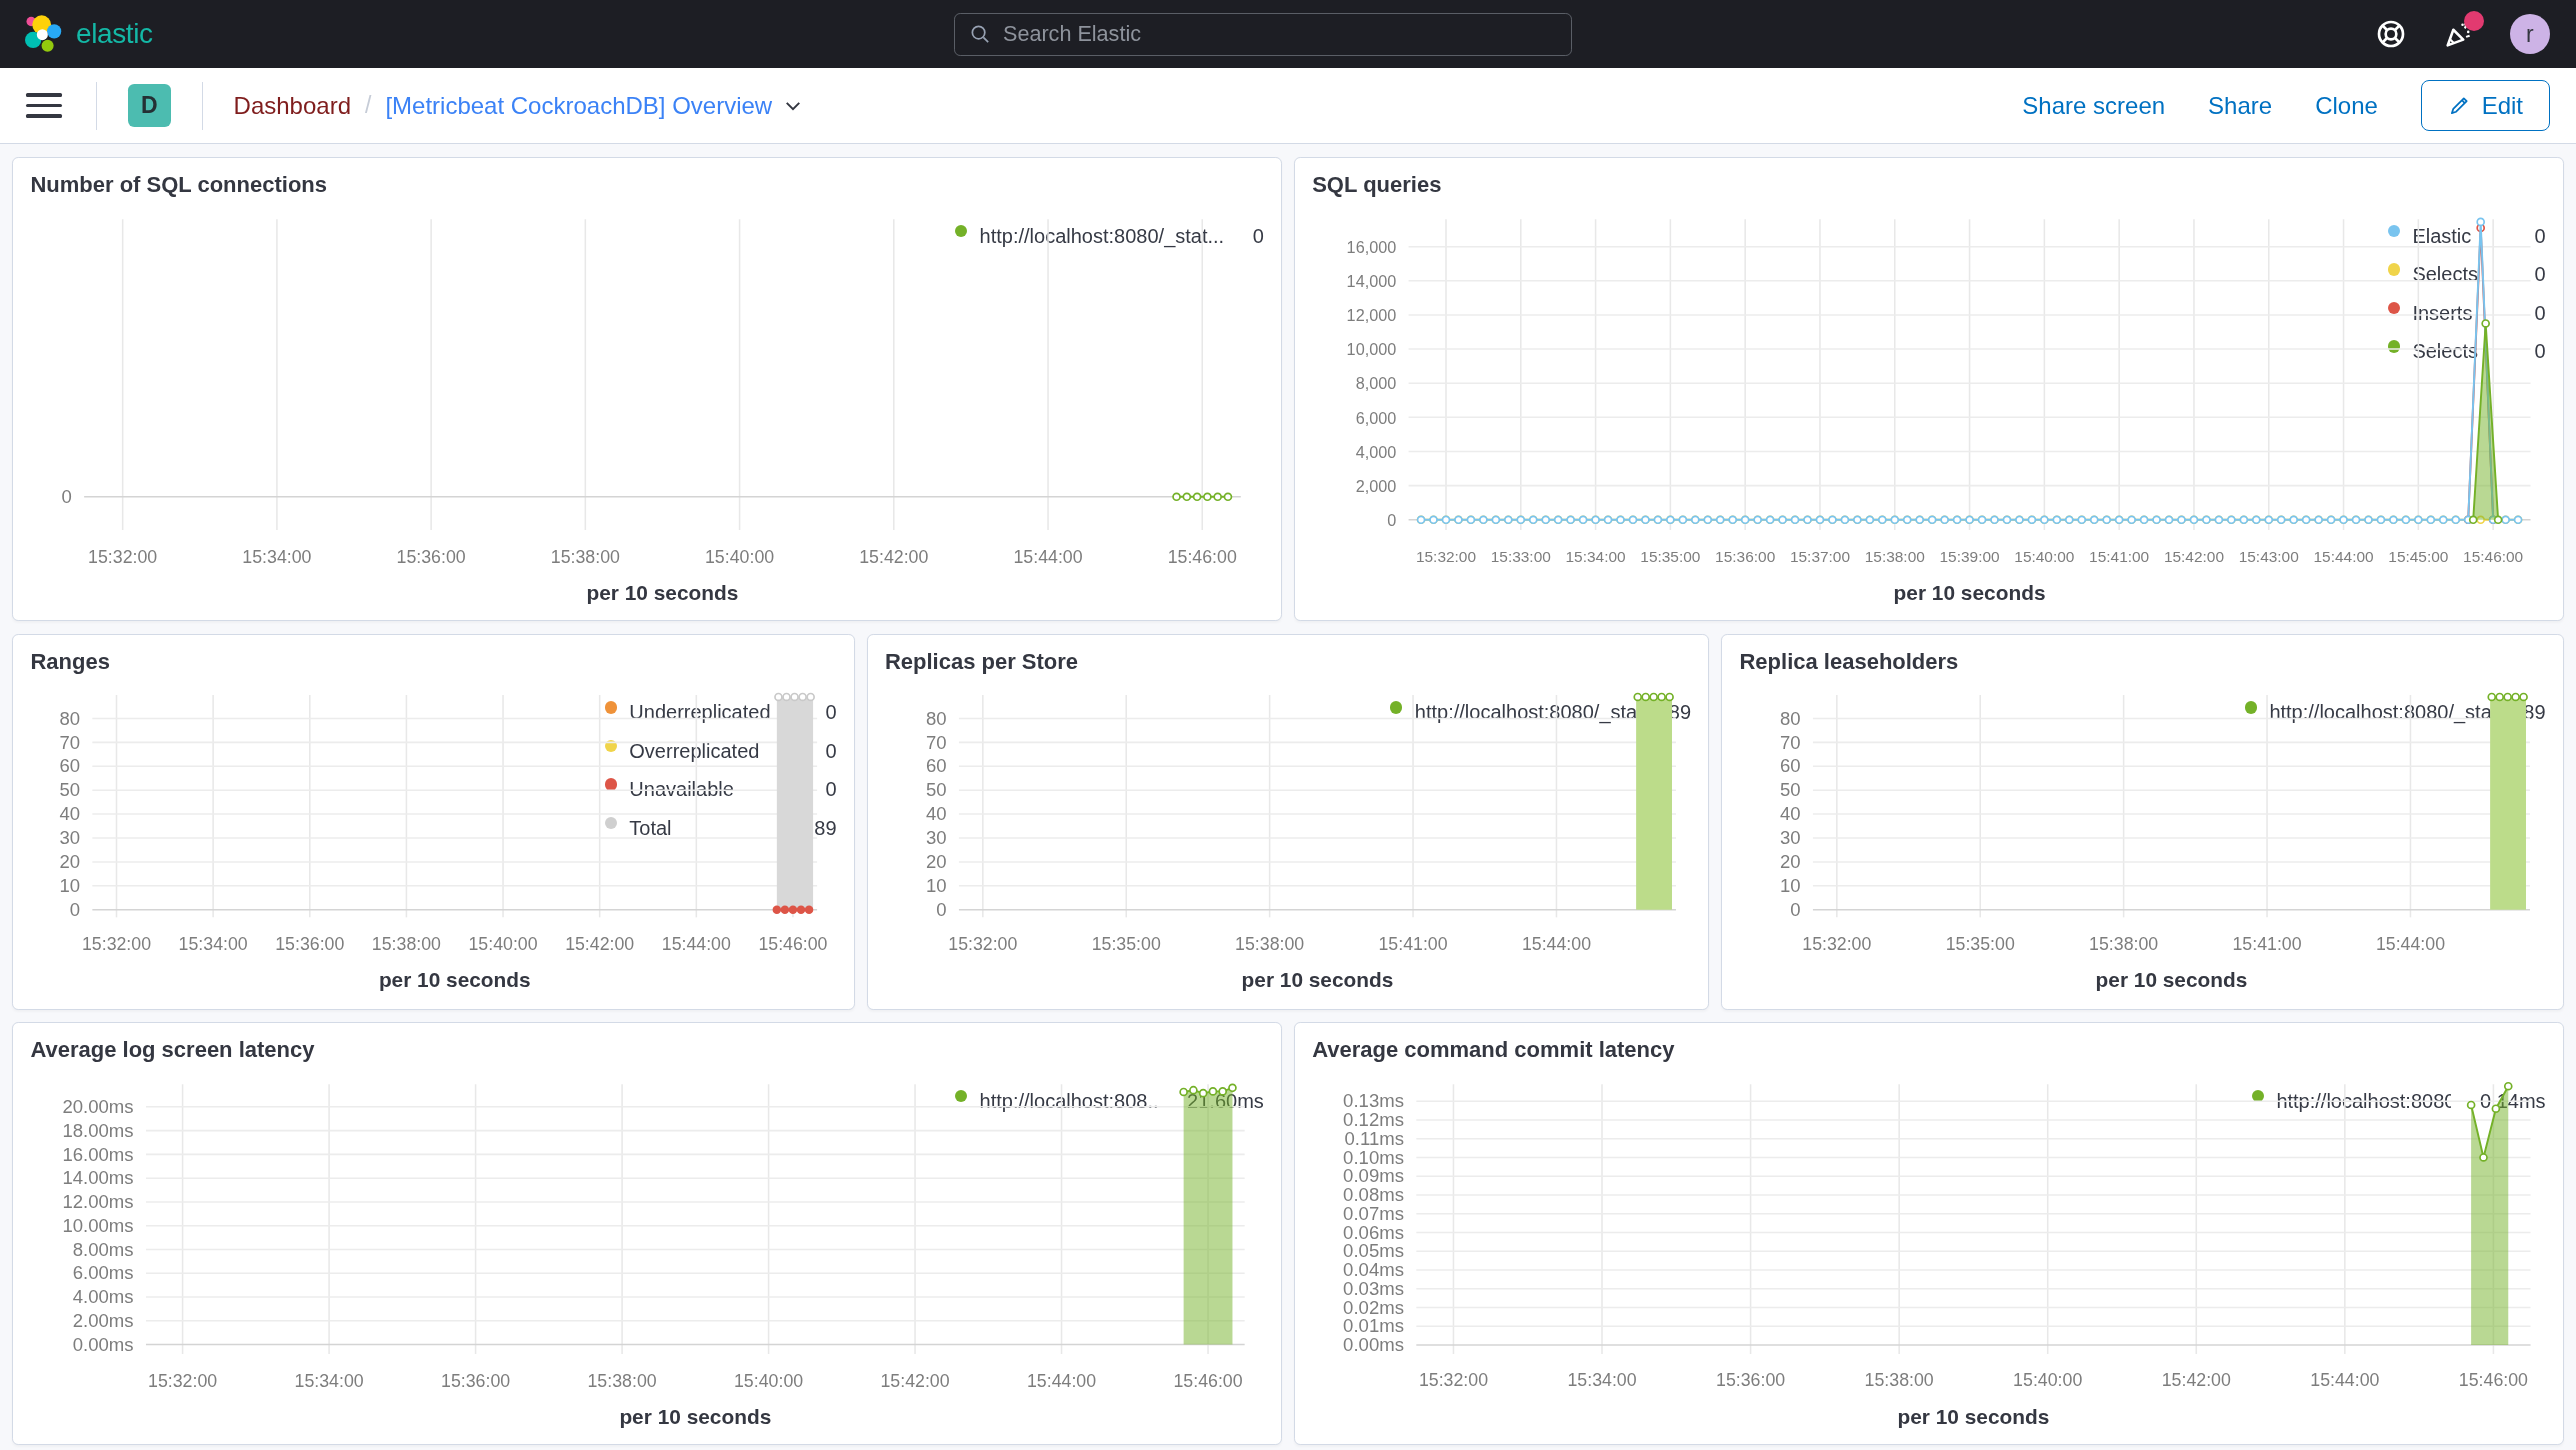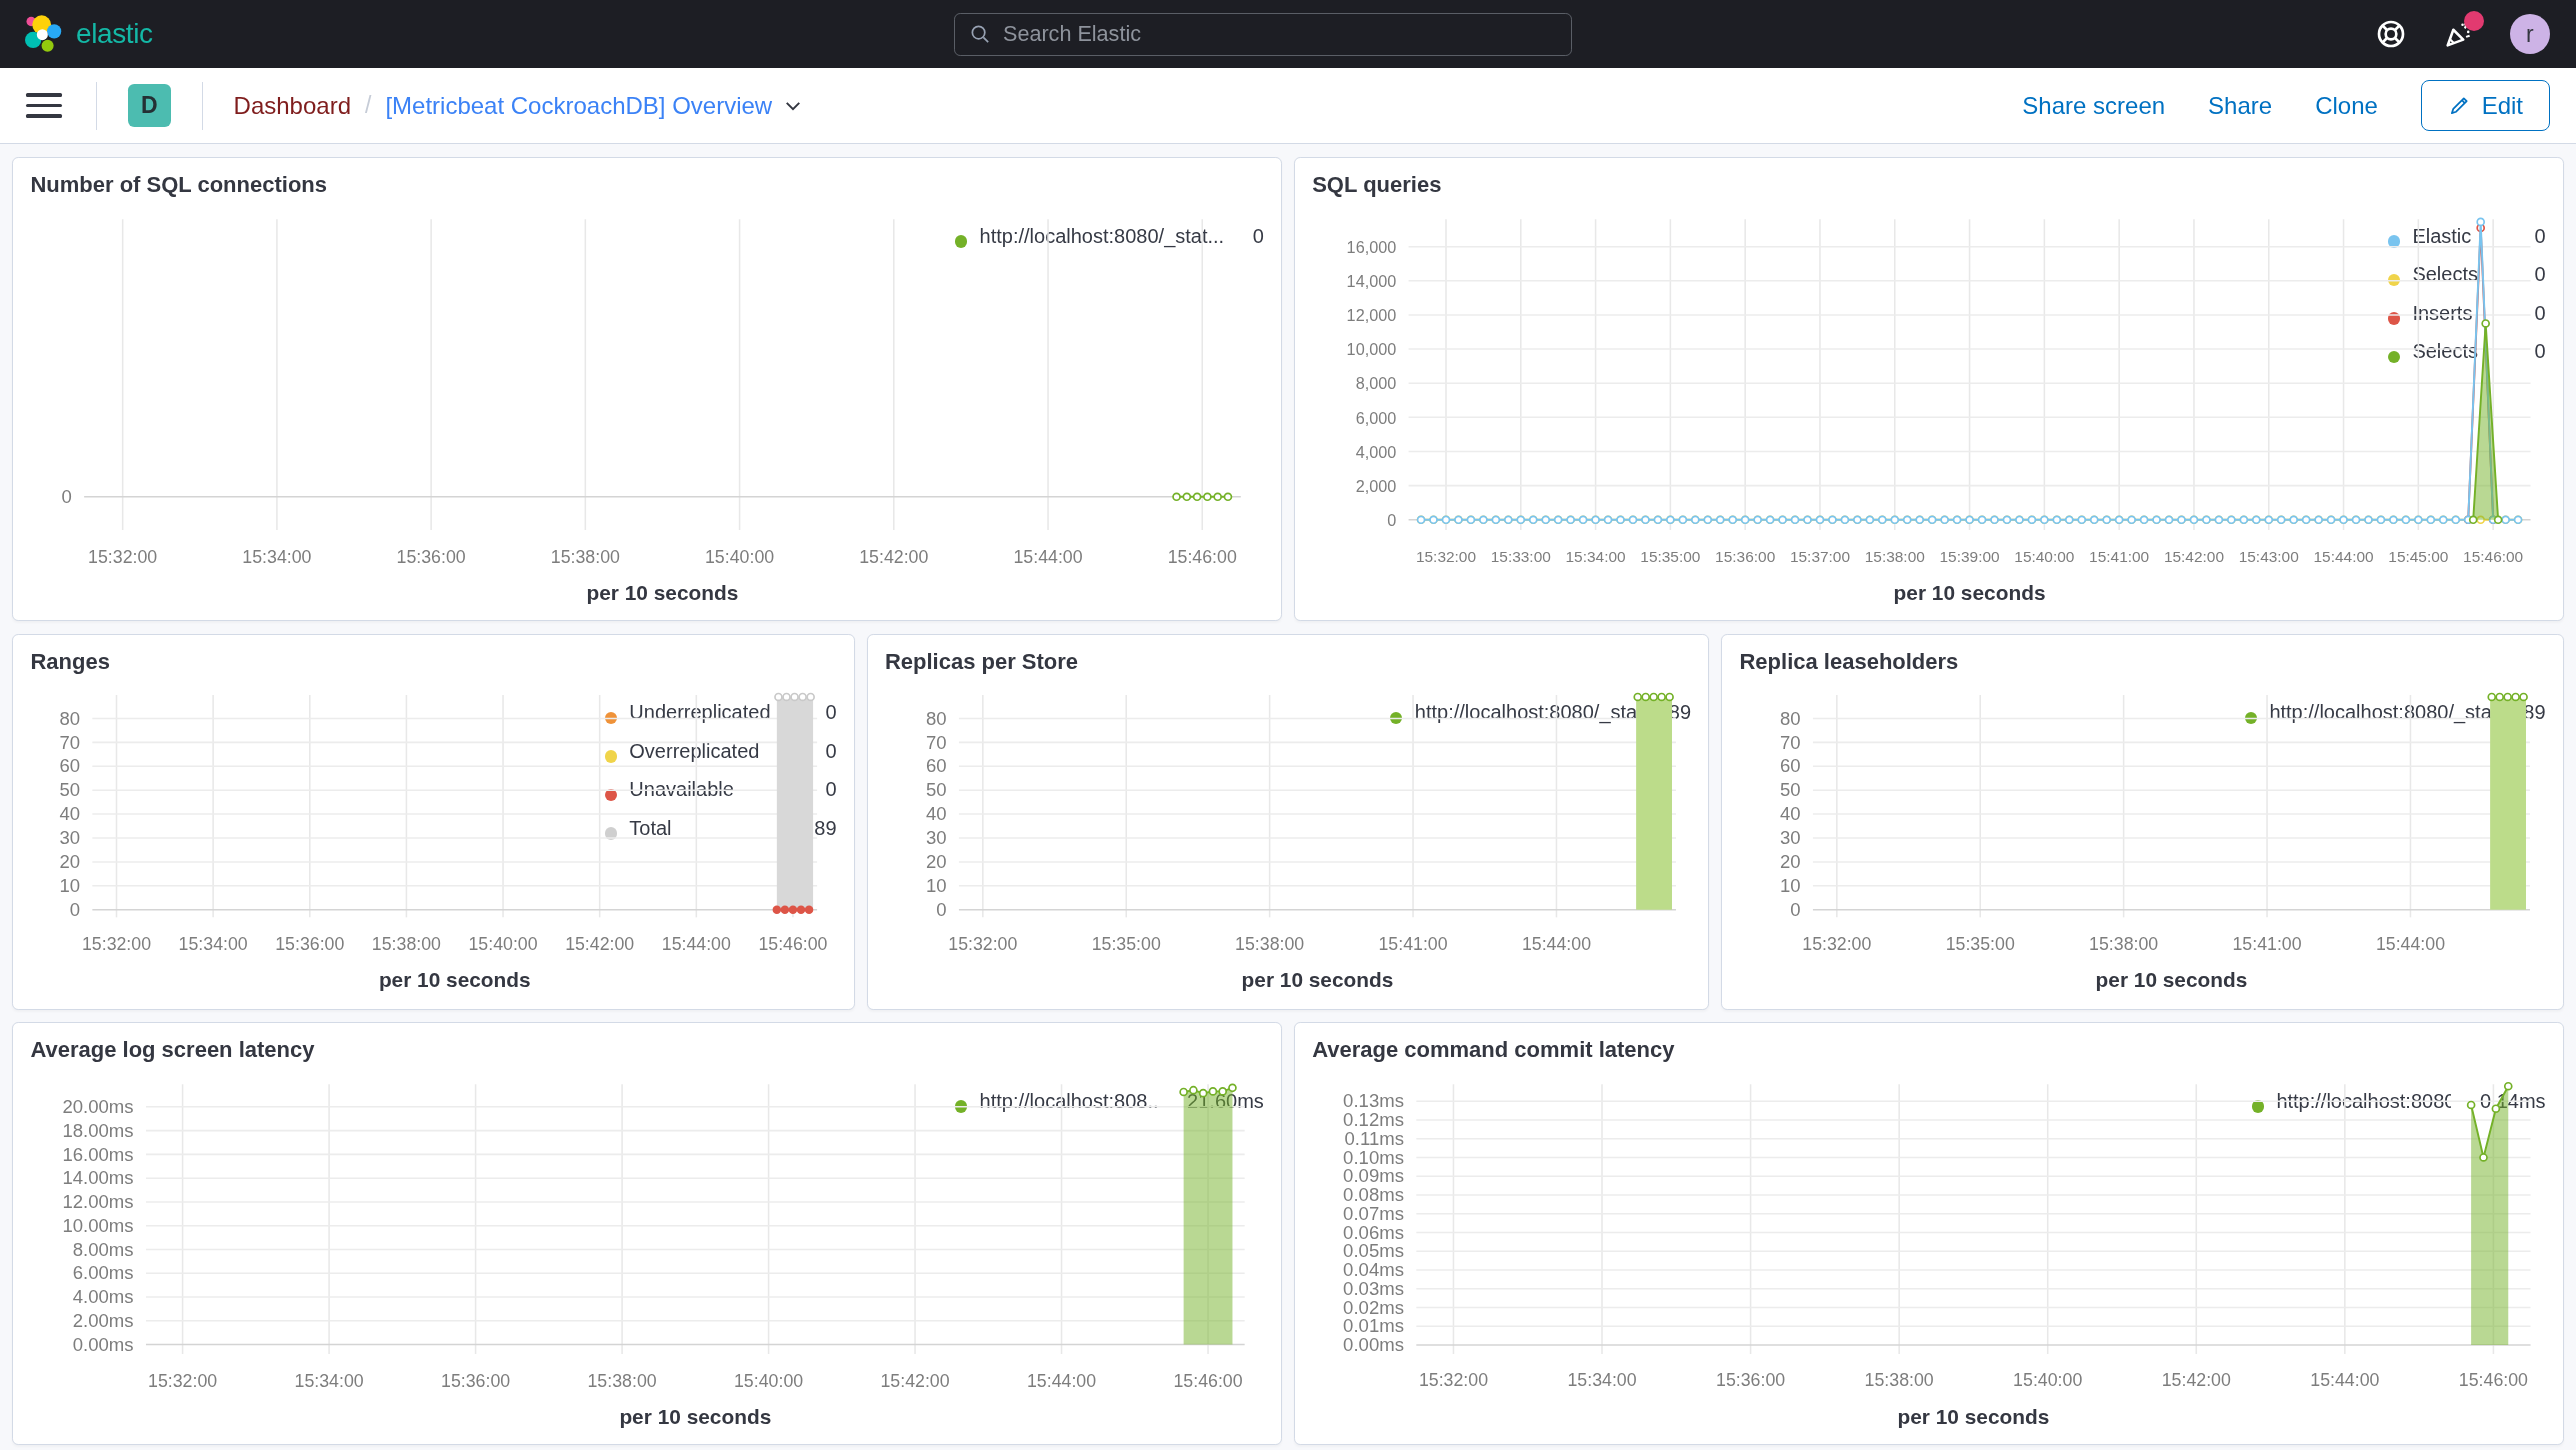--- a/index.html
+++ b/index.html
@@ -37,21 +37,21 @@
              grid-template-columns:repeat(6,1fr); grid-template-rows:464px 376px 423px; gap:12.4px; }
   .panel { background:#fff; border:0.8px solid #d3dae6; border-radius:6.2px; box-shadow:0 1.5px 2.3px rgba(0,0,0,0.03); padding:14px 17px; display:flex; flex-direction:column; overflow:hidden; }
   .p1 { grid-column:1/4; } .p2 { grid-column:4/7; }
   .p3 { grid-column:1/3; } .p4 { grid-column:3/5; } .p5 { grid-column:5/7; }
   .p6 { grid-column:1/4; } .p7 { grid-column:4/7; }
   .ptitle { font-size:22px; font-weight:bold; color:#343741; line-height:1.2; cursor:pointer; }
   .pbody { flex:1; display:flex; min-height:0; }
   .chartwrap { flex:1; position:relative; min-width:0; }
   .chartwrap svg { position:absolute; inset:0; }
   .legend { padding-top:26px; display:flex; flex-direction:column; gap:15.5px; }
-  .litem { display:flex; align-items:flex-end; gap:12.4px; font-size:20px; color:#363a45; cursor:pointer; }
+  .litem { display:flex; align-items:flex-start; gap:12.4px; font-size:20px; color:#363a45; cursor:pointer; }
   .ldot { width:12.4px; height:12.4px; border-radius:50%; flex:0 0 auto; }
   .llabel { flex:1; white-space:nowrap; overflow:hidden; }
   .lvalue { margin-left:17px; text-align:right; white-space:nowrap; }
 </style>
 </head>
 <body>
 
 <div class="hdr">
   <div class="brand">
     <svg width="42" height="42" viewBox="0 0 32 32">

